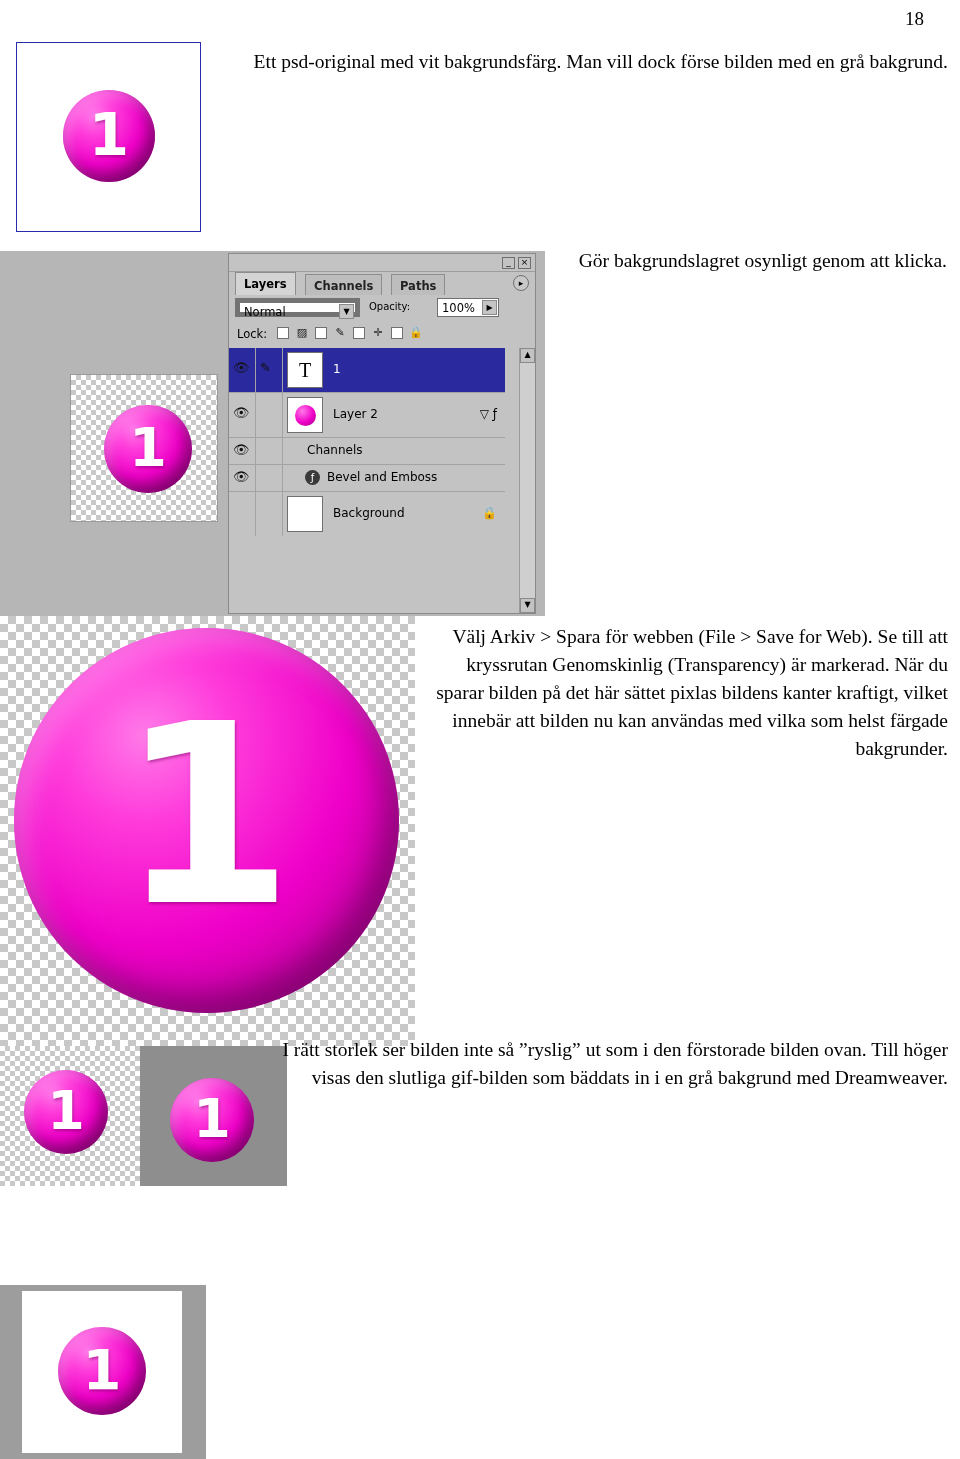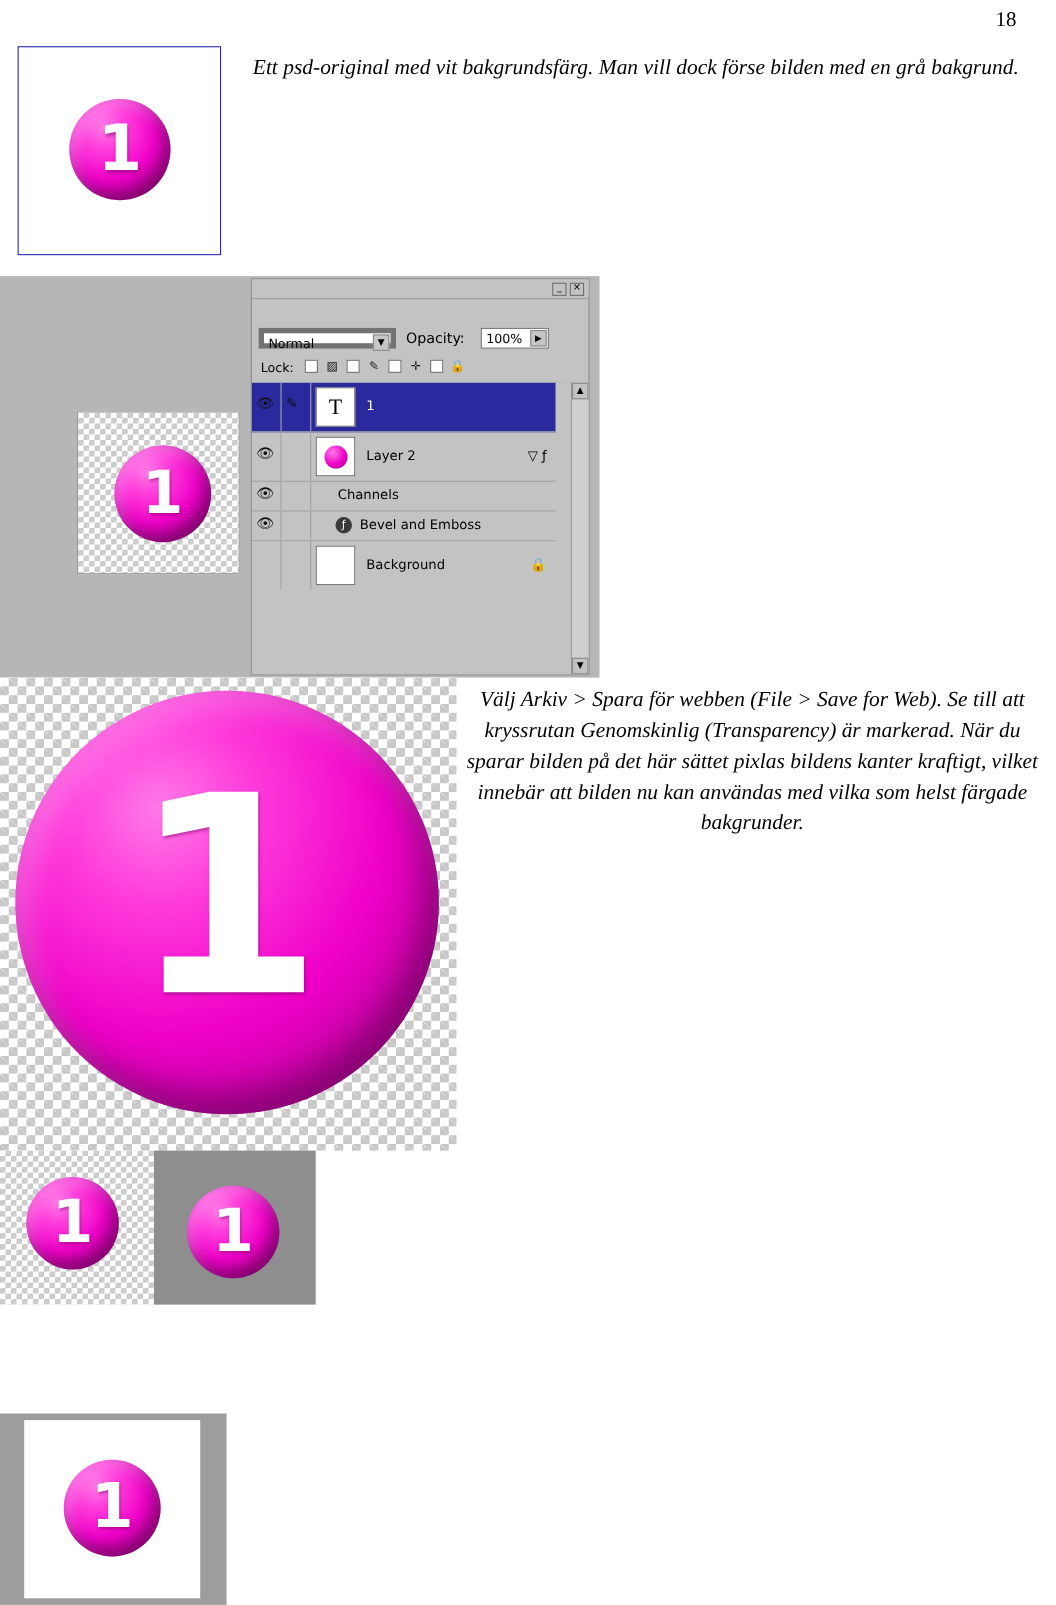--- a/index.html
+++ b/index.html
@@ -29,22 +29,21 @@
     color: #000;
   }
 
   
   .text-block {
     position: absolute;
     font-family: "Liberation Serif", serif;
     font-size: 19.5px;
     line-height: 28px;
     color: #000;
-    text-align: center;
-    font-style: italic;
+    text-align: right;
   }
   .bold {
     font-weight: bold;
   }
 
   
   .checker {
     background-image:
       linear-gradient(45deg, #c8c8c8 25%, transparent 25%, transparent 75%, #c8c8c8 75%),
       linear-gradient(45deg, #c8c8c8 25%, transparent 25%, transparent 75%, #c8c8c8 75%);
@@ -227,21 +226,21 @@
     background: #c5c5c5;
     border: 1px solid #8a8a8a;
     box-sizing: border-box;
     font-size: 8px;
     line-height: 13px;
     text-align: center;
   }
   .opacity-label {
     position: absolute;
     left: 140px; top: 5px;
-    font-size: 13px;
+    font-size: 10px;
   }
   .opacity-box {
     position: absolute;
     left: 208px; top: 2px;
     width: 62px;
     height: 19px;
     background: #ffffff;
     border: 1px solid #707070;
     box-sizing: border-box;
     font-size: 11.5px;
@@ -478,20 +477,26 @@
       </div>
     </div>
   </div>
 
   <div id="layers-palette">
     <div id="layers-titlebar">
       <div class="win-btn" style="right:20px;">_</div>
       <div class="win-btn" style="right:4px;">×</div>
     </div>
 
+    <div class="tabs-row">
+      <div class="ptab active" style="left:6px;">Layers</div>
+      <div class="ptab" style="left:76px;">Channels</div>
+      <div class="ptab" style="left:162px;">Paths</div>
+      <div class="circle-btn">▸</div>
+    </div>
 
     <div class="mode-row">
       <div class="combo">
         <span>Normal</span>
         <span class="arrow">▼</span>
       </div>
       <div class="opacity-label">Opacity:</div>
       <div class="opacity-box">
         <span>100%</span>
         <span class="arrow">▶</span>
@@ -560,20 +565,21 @@
         <div class="layer-extra">🔒</div>
       </div>
     </div>
 
     <div class="scrollbar">
       <div class="sb-arrow" style="top:0;">▲</div>
       <div class="sb-arrow" style="bottom:0;">▼</div>
     </div>
   </div>
 
+  <div class="text-block" id="txt-2">Gör bakgrundslagret osynligt genom att klicka.</div>
 
   <div id="fig-big" class="checker">
     <div class="btn-graphic">
       <span class="digit">1</span>
     </div>
   </div>
 
   <div class="text-block" id="txt-3">Välj Arkiv &gt; Spara för webben (File &gt; Save for Web). Se till att kryssrutan Genomskinlig (Transparency) är markerad. När du sparar bilden på det här sättet pixlas bildens kanter kraftigt, vilket innebär att bilden nu kan användas med vilka som helst färgade bakgrunder.</div>
 
   <div id="fig-small-checker" class="checker-sm">
@@ -581,20 +587,21 @@
       <span class="digit">1</span>
     </div>
   </div>
 
   <div id="fig-small-grey">
     <div class="btn-graphic">
       <span class="digit">1</span>
     </div>
   </div>
 
+  <div class="text-block" id="txt-4">I rätt storlek ser bilden inte så ”ryslig” ut som i den förstorade bilden ovan. Till höger visas den slutliga gif-bilden som bäddats in i en grå bakgrund med Dreamweaver.</div>
 
 
   <div id="fig-bottom">
     <div class="inner">
       <div class="btn-graphic">
         <span class="digit">1</span>
       </div>
     </div>
   </div>
 

